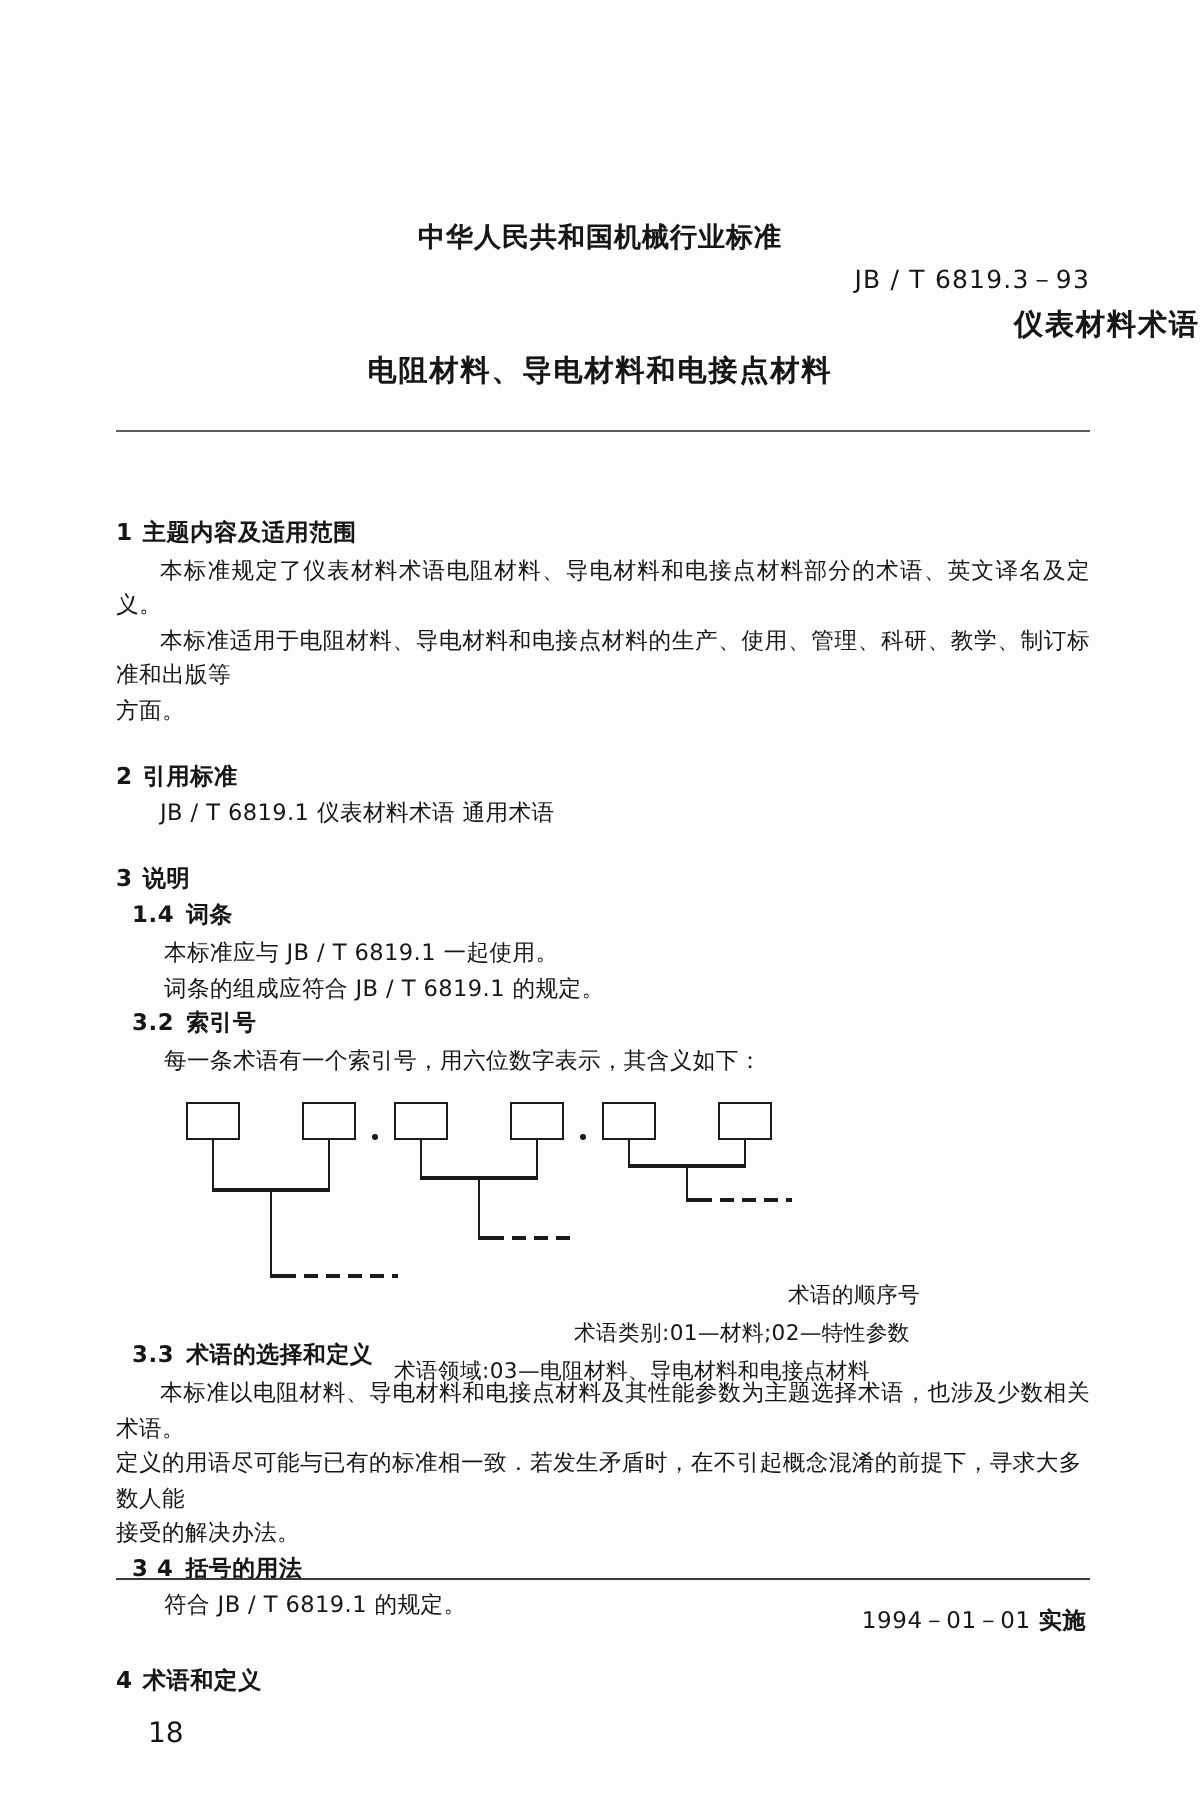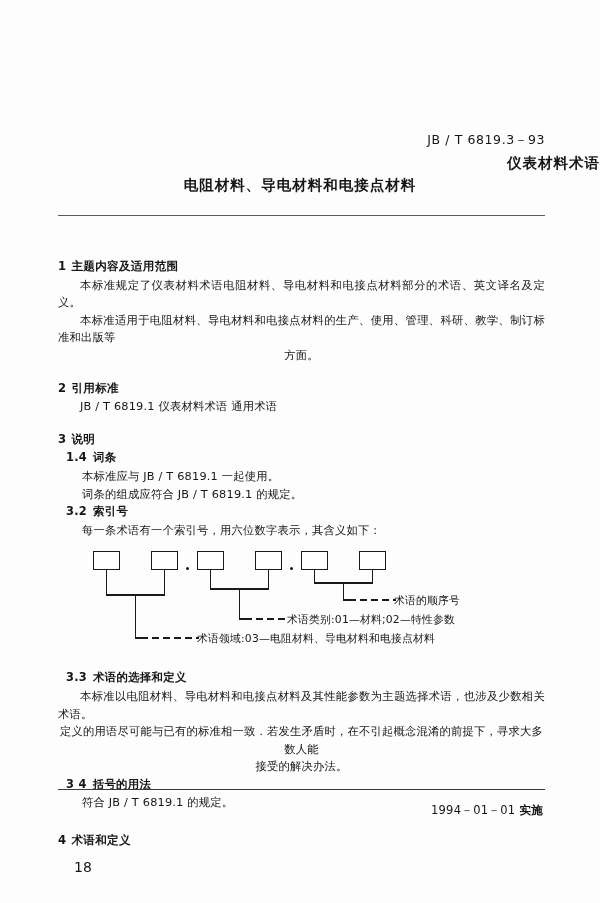--- a/index.html
+++ b/index.html
@@ -95,21 +95,20 @@
   .para {
     margin: 0 0 0 0;
     text-indent: 22px;
     text-align: justify;
     letter-spacing: 0.2px;
   }
   .para-flush {
     margin: 0;
     text-indent: 0;
     letter-spacing: 0.2px;
-    text-align: center;
   }
   .para-ind {
     margin: 0 0 0 14px;
     text-indent: 10px;
     letter-spacing: 0.2px;
   }
   .gap-m { height: 15px; }
   .gap-l { height: 20px; }
 
   
@@ -147,20 +146,21 @@
     position: absolute;
     height: 1.3px;
     background: repeating-linear-gradient(
       to right, #1a1a1a 0 7px, transparent 7px 11px);
   }
   .dlabel {
     position: absolute;
     white-space: nowrap;
     font-size: 10.8px;
     letter-spacing: 0.2px;
+    margin-top: 47px;
   }
 
   
   .rule-bottom {
     position: absolute;
     left: 58px;
     right: 55px;
     top: 789px;
     height: 1.4px;
     background: #3a3a3a;
@@ -188,20 +188,21 @@
     left: 74px;
     top: 859px;
     font-size: 14px;
   }
 </style>
 </head>
 <body>
 
 <div class="page">
 
+  <div class="hdr-issuer">中华人民共和国机械行业标准</div>
 
   <div class="hdr-stdno">JB / T 6819.3－93</div>
 
   <div class="doc-title">仪表材料术语</div>
 
   <div class="doc-subtitle">电阻材料、导电材料和电接点材料</div>
 
   <div class="rule-top"></div>
 
   <div class="body">

